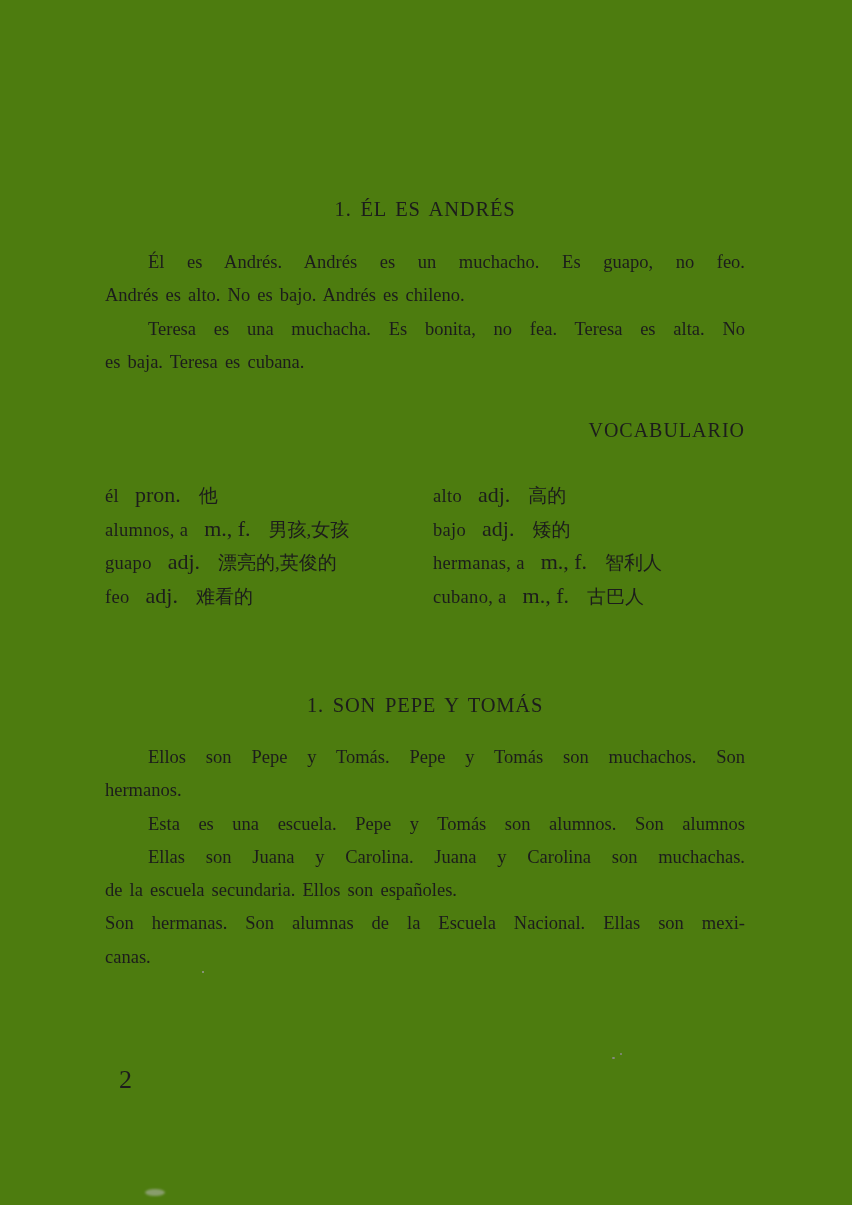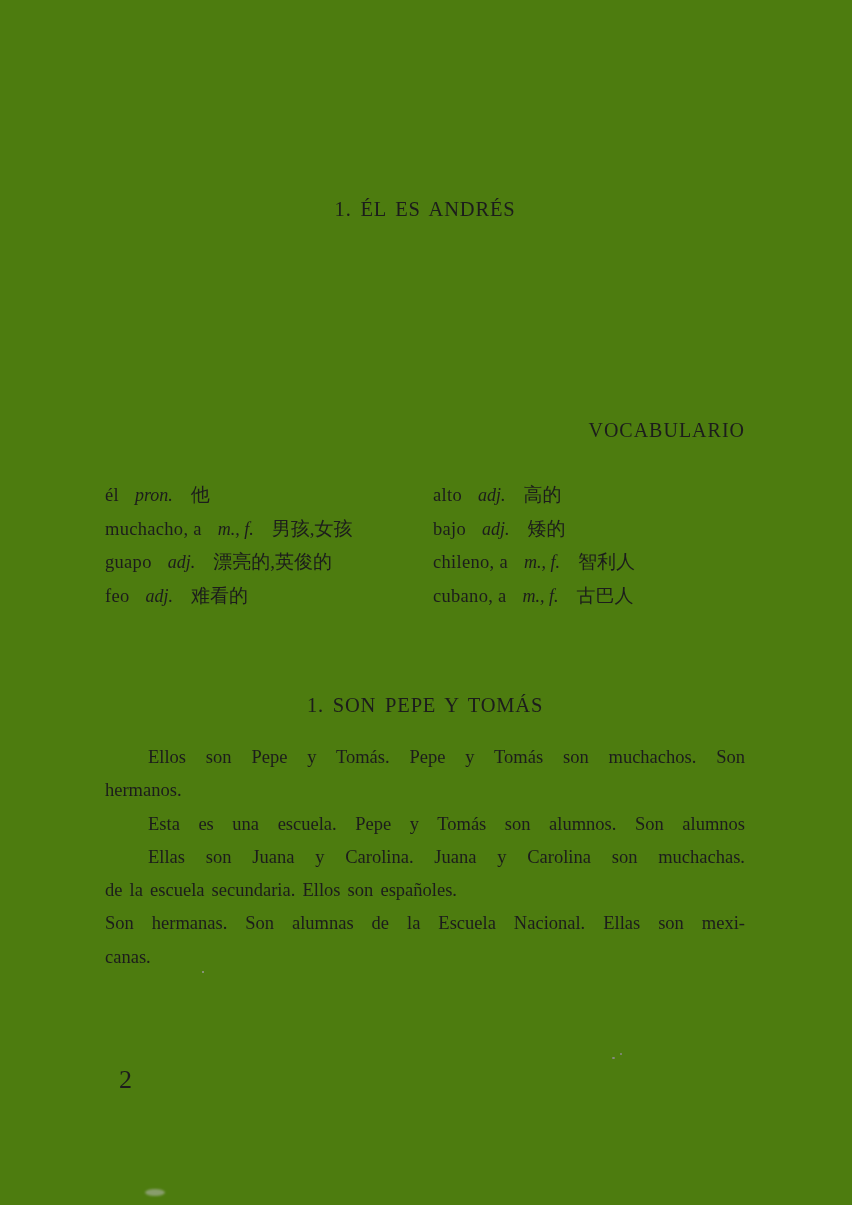--- a/index.html
+++ b/index.html
@@ -74,23 +74,22 @@
   .vcol-left  { left: 0; }
   .vcol-right { left: 328px; }
   .vrow {
     height: 33.5px;
     line-height: 33.5px;
     white-space: nowrap;
     font-size: 18.5px;
   }
   .vword { letter-spacing: 0.3px; text-align: right; }
   .vpos {
-    font-style: italic;
     margin-left: 16px;
-    font-size: 18px;
+    font-size: 22px;
   }
   .vmeaning {
     margin-left: 18px;
     font-size: 19px;
   }
   .page-number {
     position: absolute;
     left: 119px;
     top: 1064px;
     font-size: 26px;
@@ -116,48 +115,54 @@
   }
 </style>
 </head>
 <body>
 
 <div class="page">
   <div class="content">
 
     <div class="lesson-title" style="top:196px">1. ÉL ES ANDRÉS</div>
 
+    <div class="textblock" style="top:246px">
+      <div class="line jline indent">Él es Andrés. Andrés es un muchacho. Es guapo, no feo.</div>
+      <div class="line">Andrés es alto. No es bajo. Andrés es chileno.</div>
+      <div class="line jline indent">Teresa es una muchacha. Es bonita, no fea. Teresa es alta. No</div>
+      <div class="line">es baja. Teresa es cubana.</div>
+    </div>
 
     <div class="vocab-heading" style="top:419px">VOCABULARIO</div>
 
     <div class="vocab" style="top:478px">
       <div class="vcol vcol-left">
         <div class="vrow">
           <span class="vword">él</span><span class="vpos">pron.</span><span class="vmeaning">他</span>
         </div>
         <div class="vrow">
-          <span class="vword">muchacho, a</span><span class="vpos">m., f.</span><span class="vmeaning">男孩,女孩</span>
+          <span class="vword">alumnos, a</span><span class="vpos">m., f.</span><span class="vmeaning">男孩,女孩</span>
         </div>
         <div class="vrow">
           <span class="vword">guapo</span><span class="vpos">adj.</span><span class="vmeaning">漂亮的,英俊的</span>
         </div>
         <div class="vrow">
           <span class="vword">feo</span><span class="vpos">adj.</span><span class="vmeaning">难看的</span>
         </div>
       </div>
 
       <div class="vcol vcol-right">
         <div class="vrow">
           <span class="vword">alto</span><span class="vpos">adj.</span><span class="vmeaning">高的</span>
         </div>
         <div class="vrow">
           <span class="vword">bajo</span><span class="vpos">adj.</span><span class="vmeaning">矮的</span>
         </div>
         <div class="vrow">
-          <span class="vword">chileno, a</span><span class="vpos">m., f.</span><span class="vmeaning">智利人</span>
+          <span class="vword">hermanas, a</span><span class="vpos">m., f.</span><span class="vmeaning">智利人</span>
         </div>
         <div class="vrow">
           <span class="vword">cubano, a</span><span class="vpos">m., f.</span><span class="vmeaning">古巴人</span>
         </div>
       </div>
     </div>
 
     <div class="lesson-title" style="top:692px">1. SON PEPE Y TOMÁS</div>
 
     <div class="textblock" style="top:741px">

